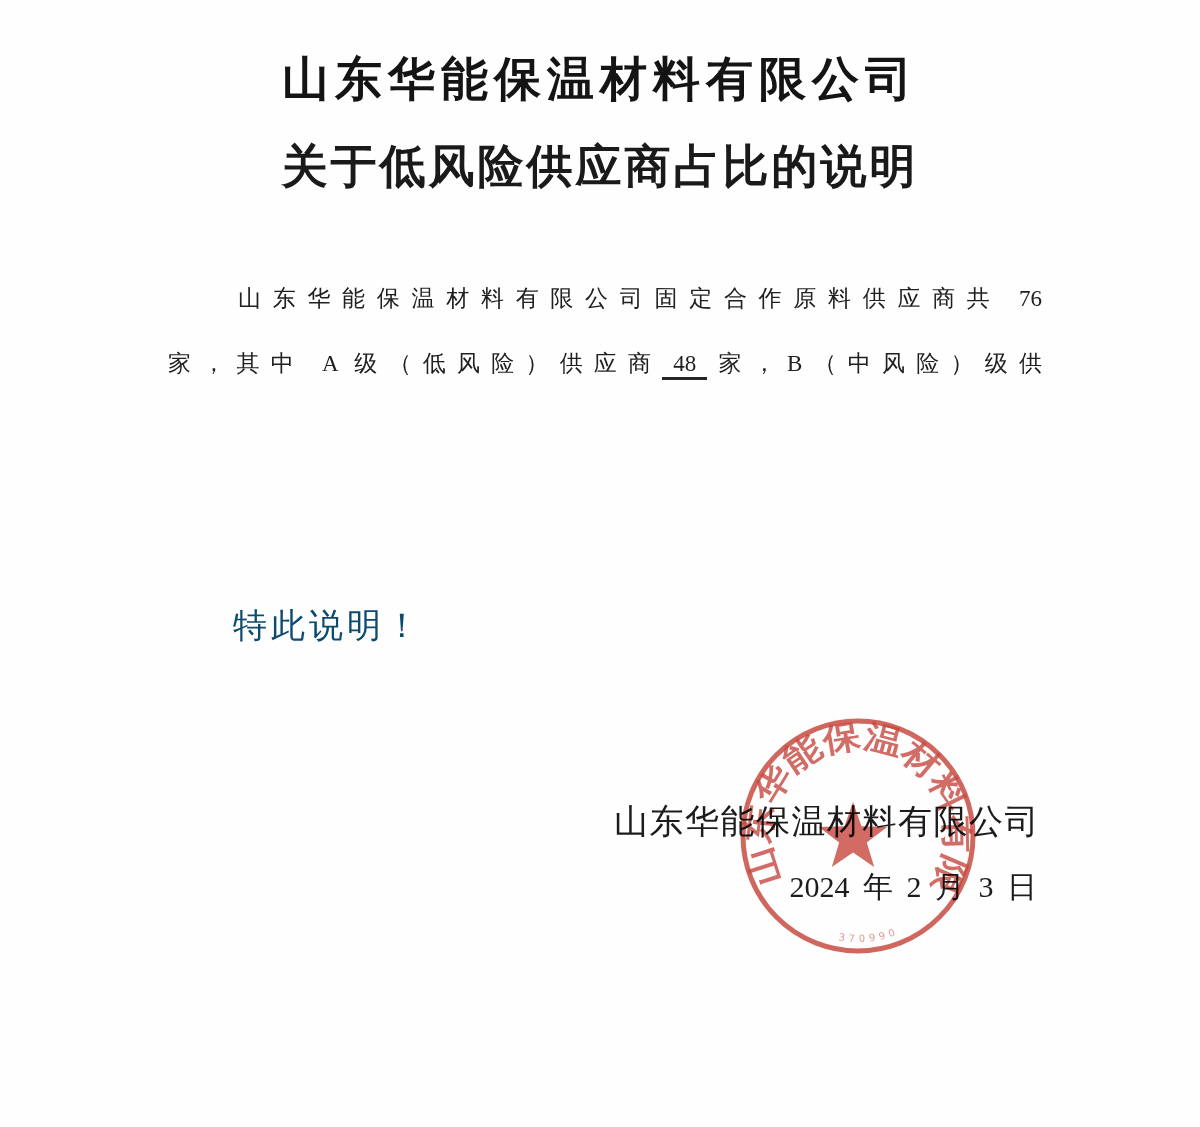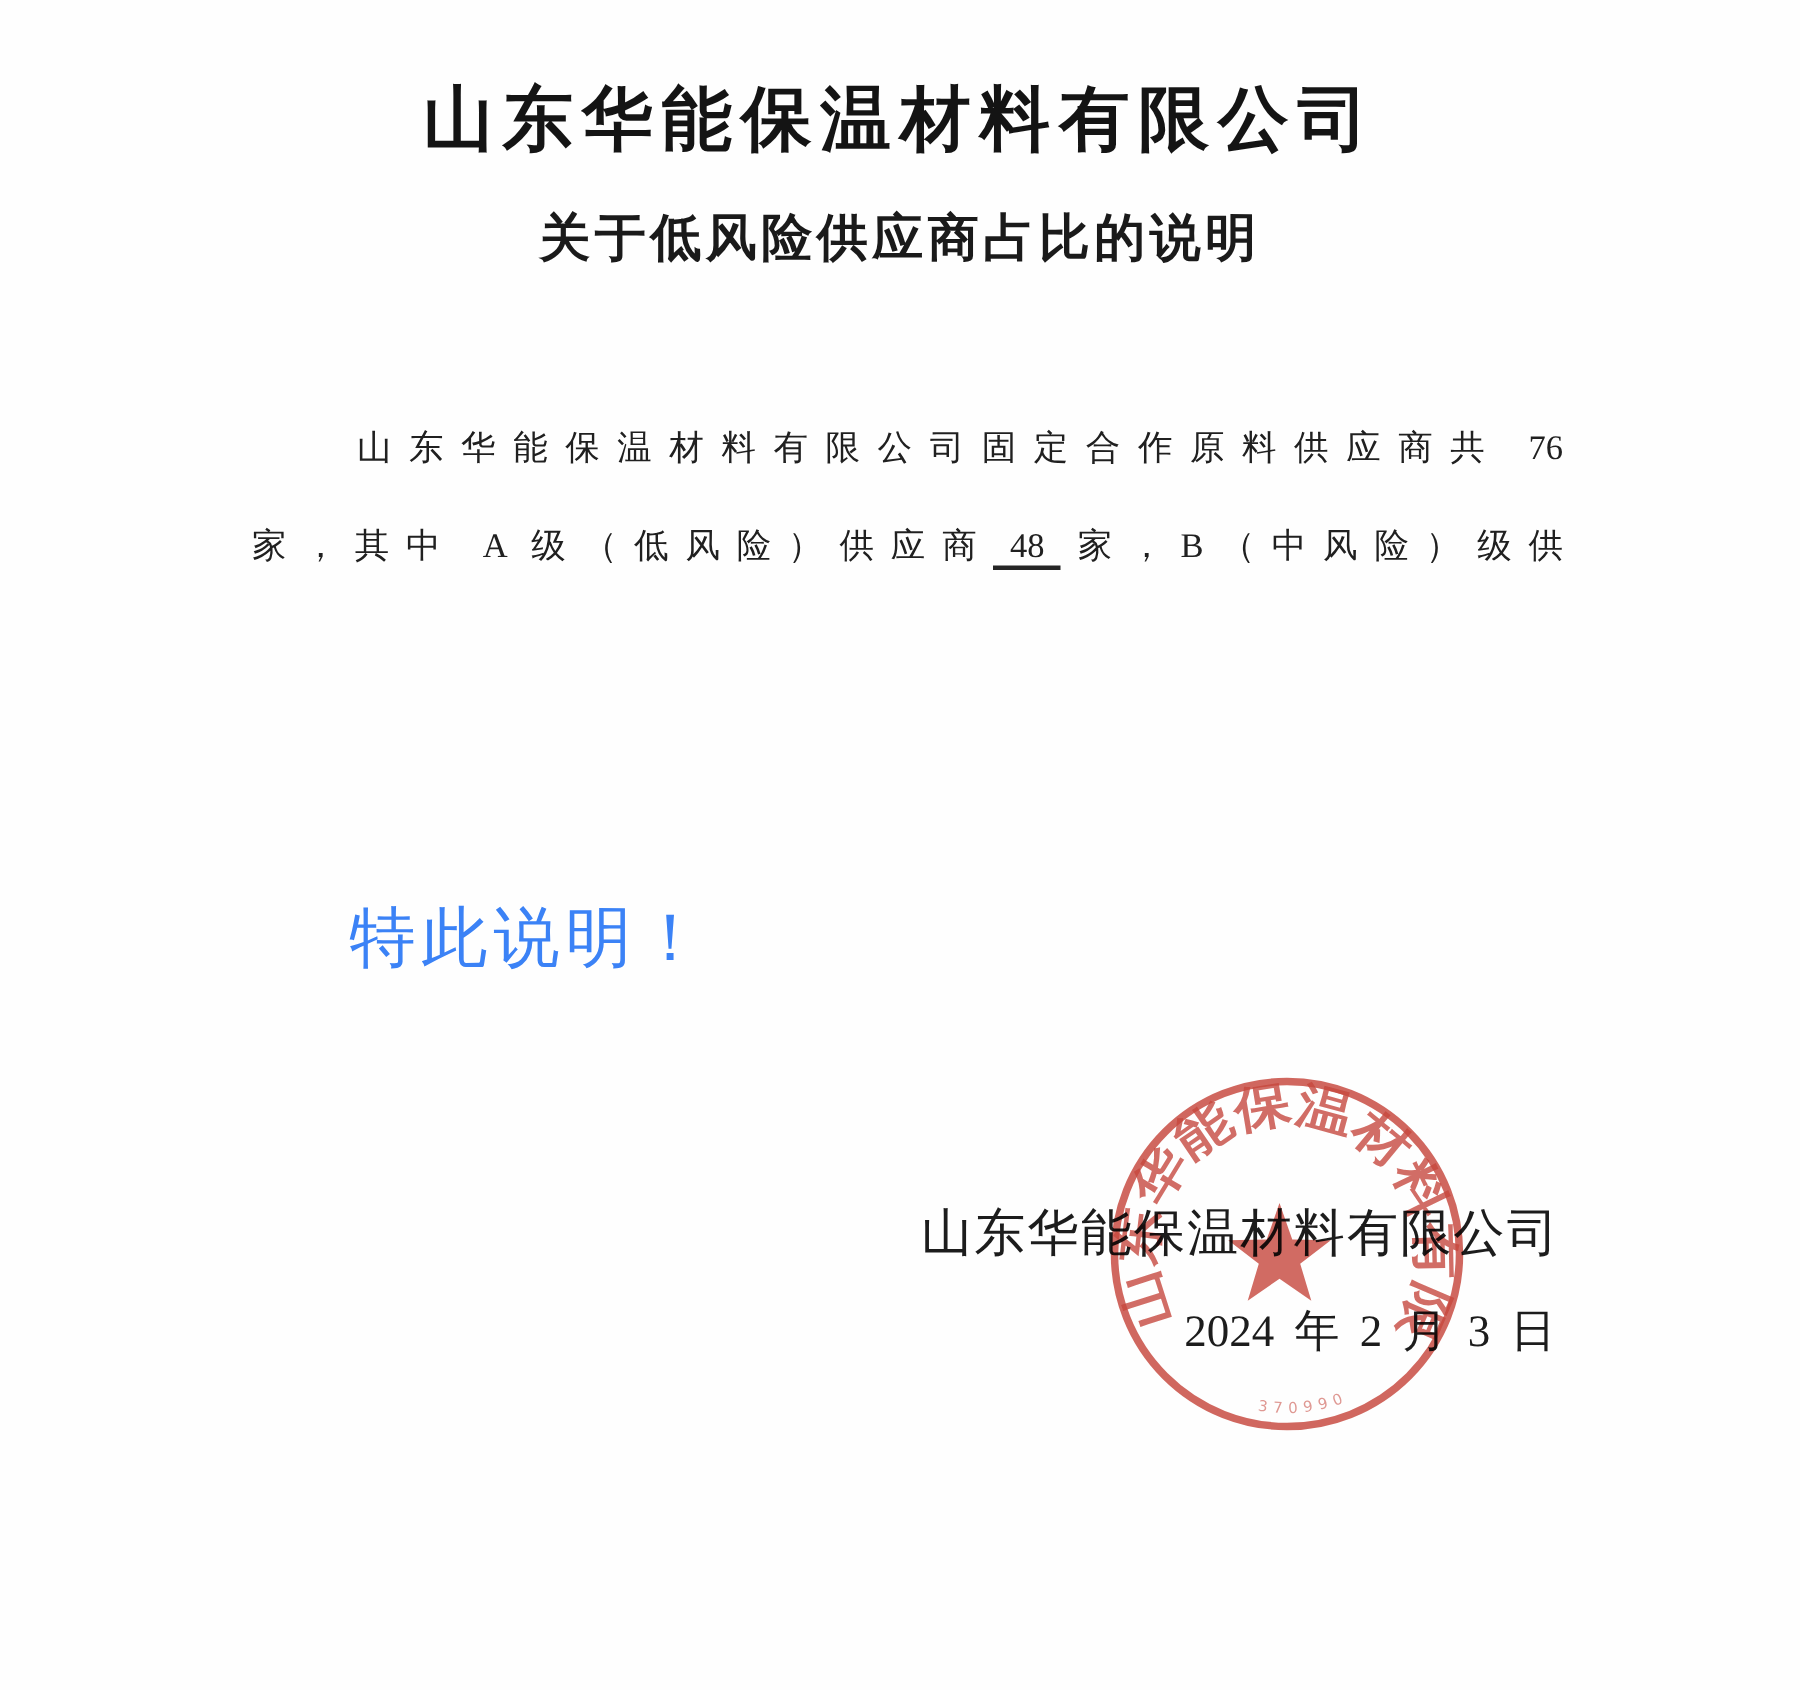--- a/index.html
+++ b/index.html
@@ -17,43 +17,43 @@
     position:absolute; top:48px; left:0; width:100%;
     text-align:center;
     font-size:47px; font-weight:bold;
     letter-spacing:6px;
     color:#141414;
     white-space:nowrap;
   }
   .subtitle {
     position:absolute; top:136px; left:0; width:100%;
     text-align:center;
-    font-size:34px; font-weight:bold;
+    font-size:46px; font-weight:bold;
     letter-spacing:3px;
     color:#1a1a1a;
     white-space:nowrap;
   }
   .body-block {
     position:absolute; top:266px; left:168px; width:874px;
     font-size:23px; line-height:65px;
     color:#202020;
   }
   .jline { text-align:justify; text-align-last:justify; }
   .indent { text-indent:70px; }
   .num-u {
     display:inline-block;
     padding:0 11px;
     border-bottom:3px solid #252525;
     line-height:1.15;
   }
   .closing {
     position:absolute; top:593px; left:233px;
-    font-size:44px; line-height:65px;
+    font-size:34px; line-height:65px;
     letter-spacing:4px;
-    color:#3b82f6;
+    color:#0c4a6e;
     white-space:nowrap;
   }
   .sig-company {
     position:absolute; top:799px; right:160px;
     font-size:34px; letter-spacing:1.5px;
     color:#1c1c1c;
     white-space:nowrap;
   }
   .sig-date {
     position:absolute; top:867px; right:163px;

